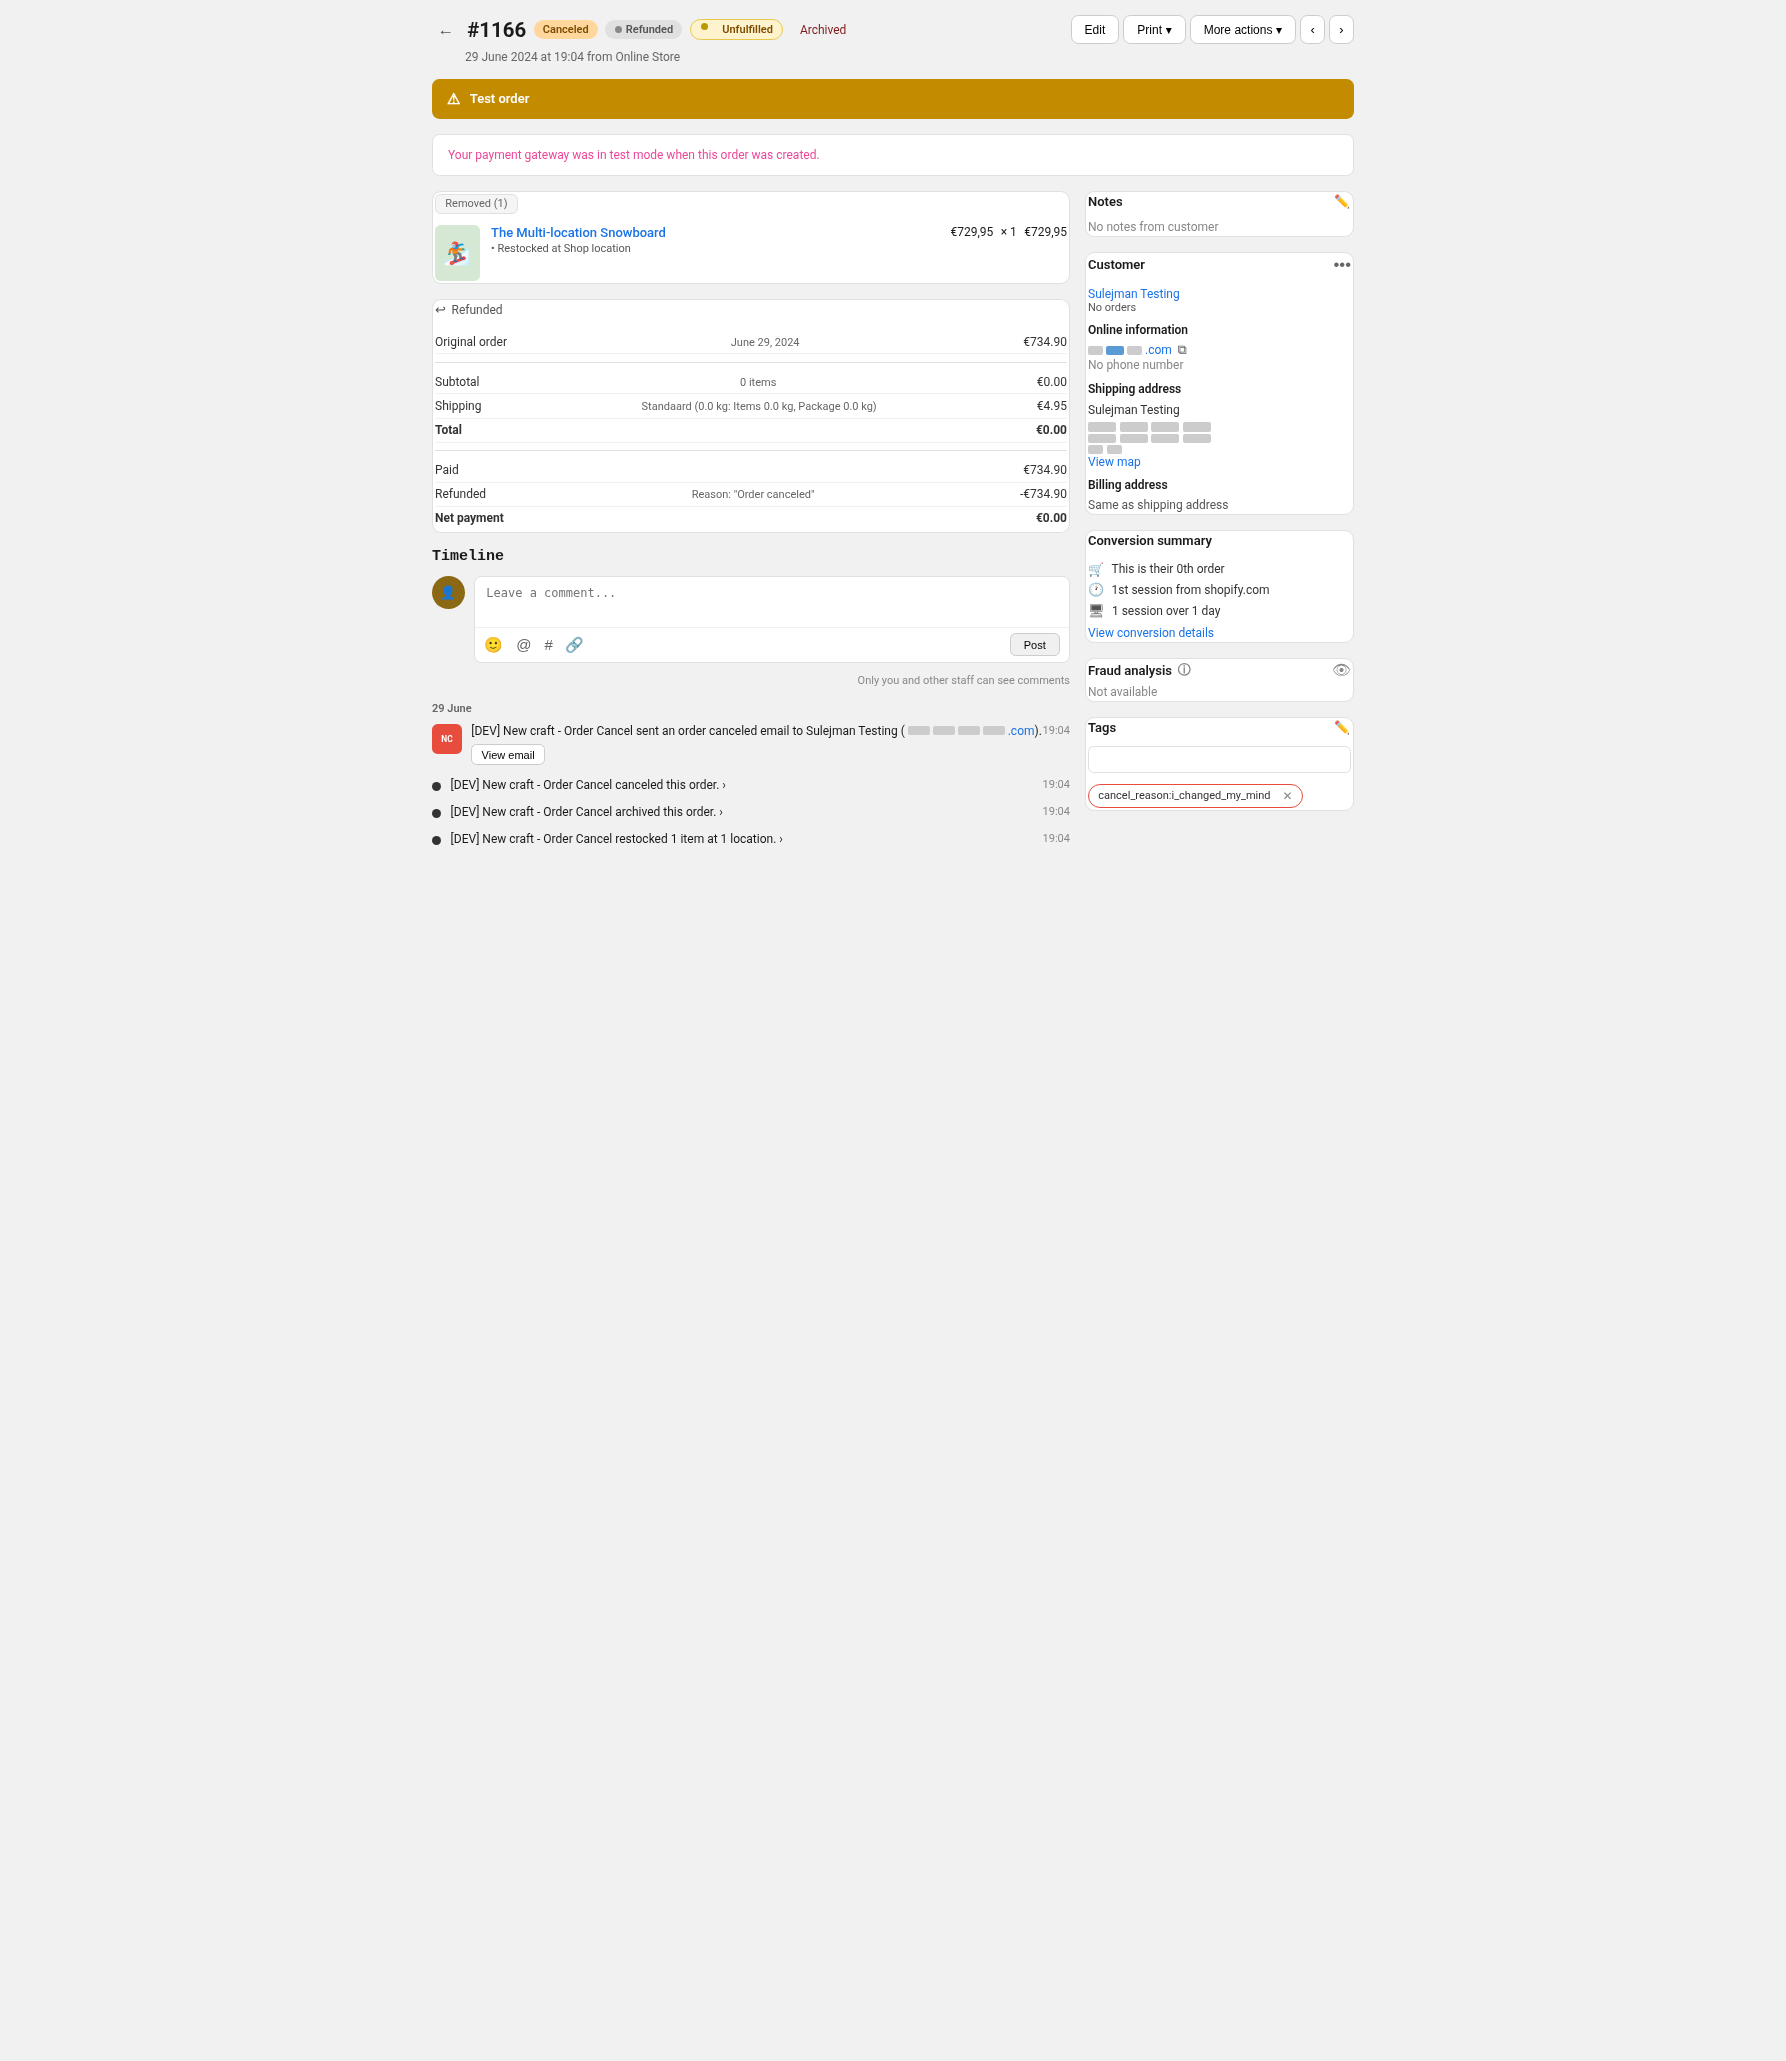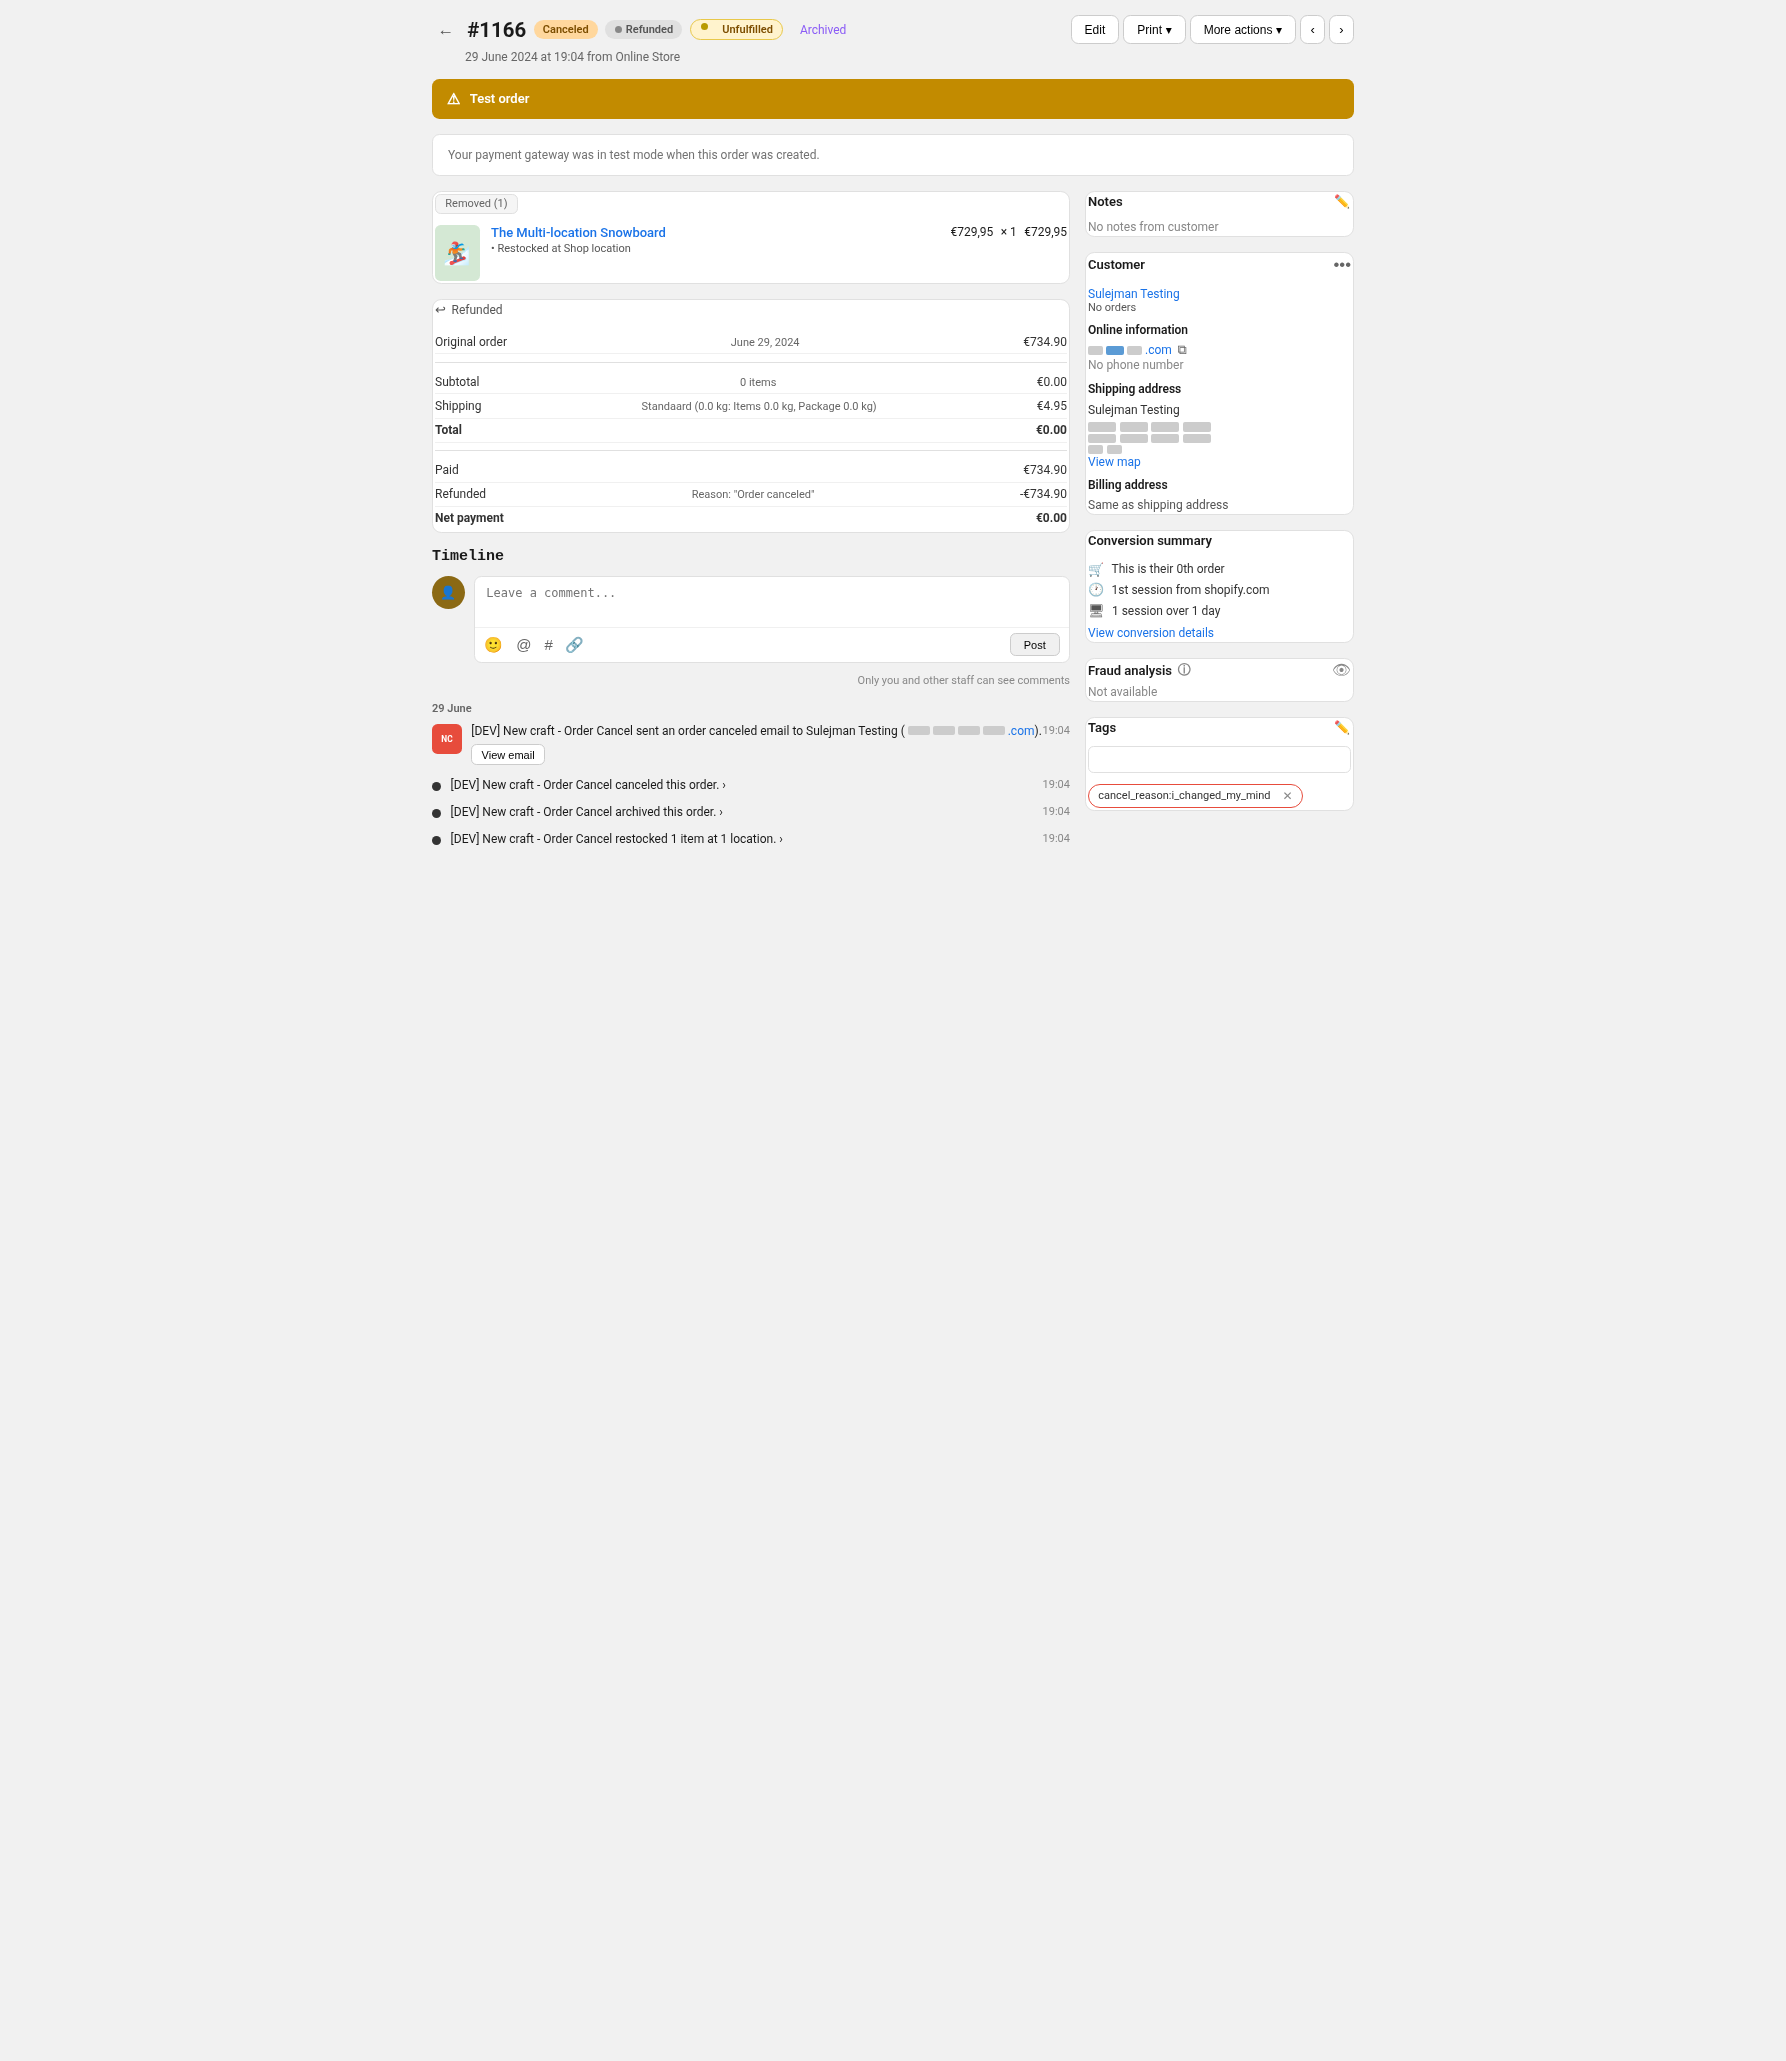--- a/index.html
+++ b/index.html
@@ -74,21 +74,21 @@
       padding-left: 10px;
     }
     .badge-unfulfilled .dot {
       width: 7.4px;
       height: 7.4px;
       background: #b89a00;
       border-radius: 50%;
     }
     .badge-archived {
       background: transparent;
-      color: #8b5cf6;
+      color: #7f1d1d;
       border: none;
       font-size: 12px;
       font-weight: 400;
     }
     .header-right {
       display: flex;
       align-items: center;
       gap: 4px;
     }
     .btn {
@@ -138,21 +138,21 @@
     }
 
     
     .info-bar {
       background: #fff;
       border-radius: 7.4px;
       border: 0.9px solid #e0e0e0;
       padding: 13px 15px;
       margin-bottom: 15px;
       font-size: 12px;
-      color: #737373;
+      color: #ec4899;
     }
 
     
     .main-layout {
       display: flex;
       gap: 15px;
       align-items: flex-start;
     }
     .main-left {
       flex: 1;

